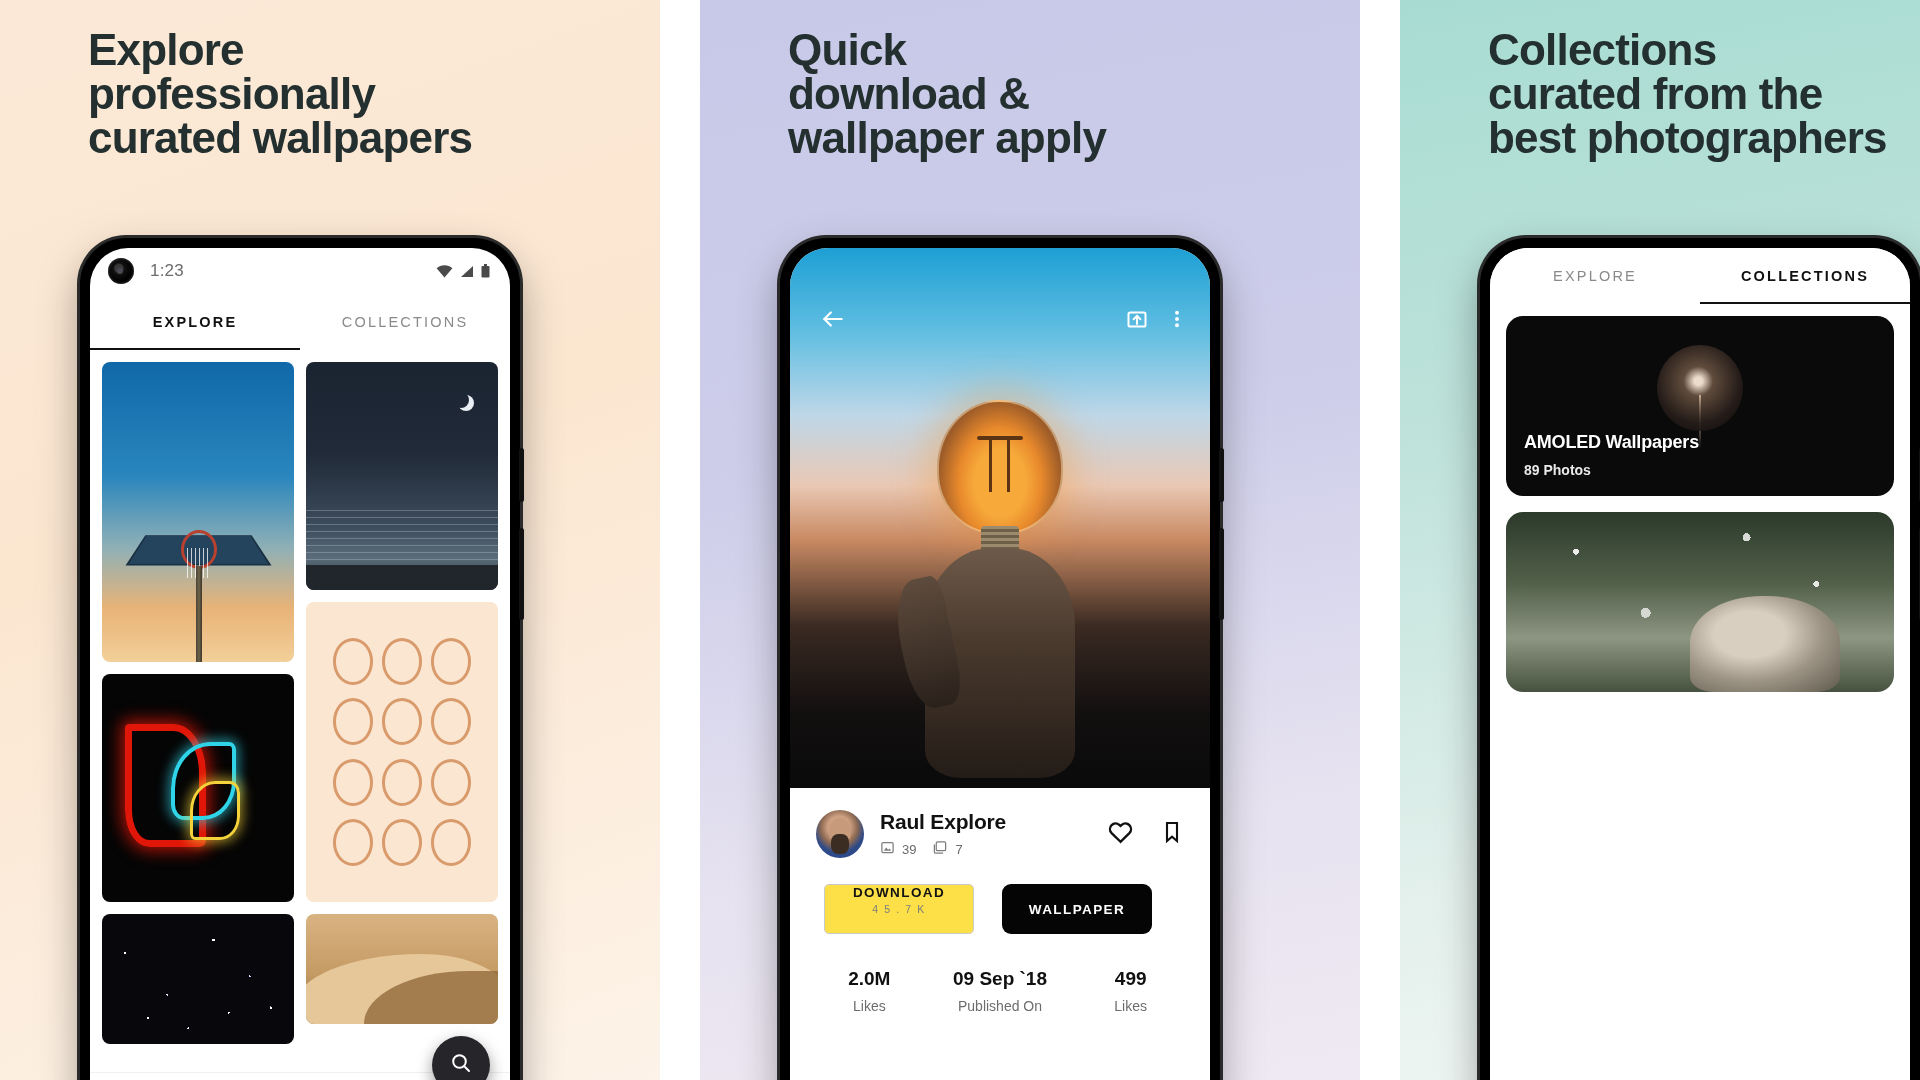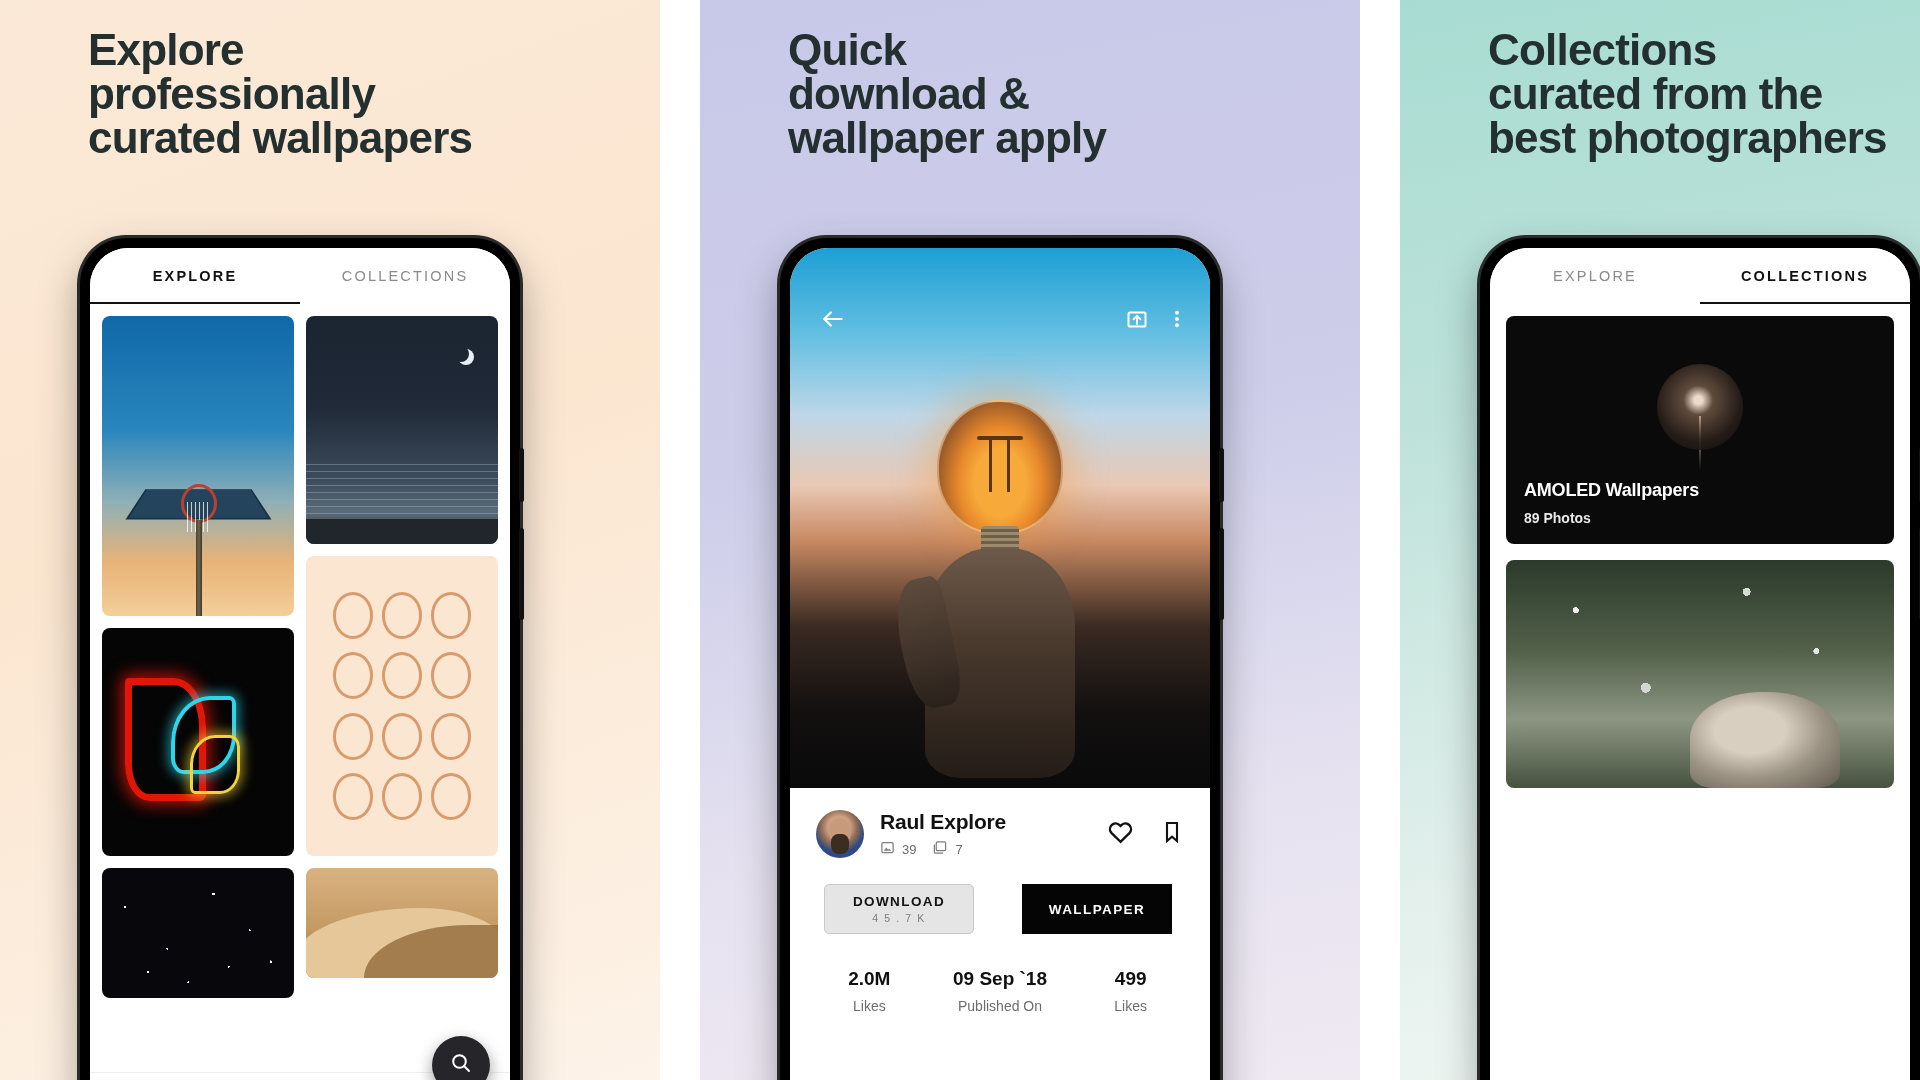--- a/index.html
+++ b/index.html
@@ -248,39 +248,39 @@
   .avatar .f2 { position:absolute; left: 15px; top: 24px; width: 18px; height: 20px; background: #3c2d22; border-radius: 40%; }
   .author-meta { margin-left: 16px; }
   .author-name { font-size: 21px; font-weight: bold; color: #111; letter-spacing: -.2px; }
   .author-counts { display: flex; align-items: center; gap: 16px; margin-top: 6px; }
   .cnt { display: flex; align-items: center; gap: 7px; font-size: 13px; color: #6b6b6b; }
   .author-actions { margin-left: auto; display: flex; align-items: center; gap: 26px; }
 
   .btn-row { display: flex; gap: 28px; padding: 26px 26px 0 34px; }
   .btn-outline {
     width: 150px; height: 50px; border: 1.6px solid #c9c9c9; border-radius: 5px;
-    display: flex; flex-direction: column; align-items: center; justify-content: center;
-    background: #e5e5e5;
+    display: flex; flex-direction: column; align-items: center; 
+    background: #fde047;
   }
   .btn-outline .l1 { font-size: 13.5px; font-weight: bold; letter-spacing: 1.4px; color: #131313; }
   .btn-outline .l2 { font-size: 10.5px; letter-spacing: 1.6px; color: #7d7d7d; margin-top: 3px; }
   .btn-solid {
-    width: 150px; height: 50px; background: #050505; border-radius: 0;
+    width: 150px; height: 50px; background: #050505; border-radius: 9px;
     display: flex; align-items: center; justify-content: center;
-    font-size: 13.5px; font-weight: bold; letter-spacing: 1.4px; color: #fff; margin-left: 20px;
+    font-size: 13.5px; font-weight: bold; letter-spacing: 1.4px; color: #fff;
   }
   .stats { display: flex; padding: 34px 22px 0 22px; gap: 16px; }
   .stat { flex: 1; text-align: center; }
   .stat .v { font-size: 19px; font-weight: bold; color: #101010; }
   .stat .k { font-size: 14px; color: #6d6d6d; margin-top: 8px; }
 
   
   .collections { padding: 12px 16px 0 16px; }
   .coll {
-    height: 228px; border-radius: 8px; overflow: hidden; position: relative;
+    height: 180px; border-radius: 17px; overflow: hidden; position: relative;
     margin-bottom: 16px;
   }
   .coll .ctext { position: absolute; left: 18px; bottom: 18px; }
   .coll .ctitle { font-size: 18px; font-weight: bold; color: #fff; letter-spacing: -.2px; }
   .coll .csub { font-size: 14px; font-weight: bold; color: #e9e9e9; margin-top: 9px; }
 
   .c-amoled { background: #0a0a0a; }
   .c-amoled .flower {
     position: absolute; left: 50%; top: 40%; transform: translate(-50%,-50%);
     width: 86px; height: 86px; border-radius: 50%;
@@ -323,20 +323,44 @@
 <div class="stage">
 
   <div class="panel panel-1">
     <div class="headline">Explore
 professionally
 curated wallpapers</div>
 
     <div class="phone">
       <div class="screen">
 
+        <div class="statusbar">
+          <div class="punch">
+              <i></i>
+            </div>
+          <div class="clock">1:23</div>
+          <div class="sysicons">
+            <span>
+              <svg width="17" height="13" viewBox="0 0 17 13">
+                  <path d="M8.5 12.5 0.6 3.2C2.7 1.3 5.5 0.2 8.5 0.2s5.8 1.1 7.9 3z" fill="#4a4a4a"></path>
+                </svg>
+            </span>
+            <span>
+              <svg width="14" height="13" viewBox="0 0 14 13">
+                  <path d="M13 1v11H1z" fill="#4a4a4a"></path>
+                </svg>
+            </span>
+            <span>
+              <svg width="9" height="14" viewBox="0 0 9 14">
+                  <rect x="3" y="0" width="3" height="2" fill="#4a4a4a"></rect>
+                  <rect x="0.5" y="2" width="8" height="11.5" rx="1.2" fill="#4a4a4a"></rect>
+                </svg>
+            </span>
+          </div>
+        </div>
 
         <div class="tabs">
           <div class="tab active">EXPLORE</div>
           <div class="tab">COLLECTIONS</div>
           <div class="tab-underline left"></div>
         </div>
 
         <div class="grid">
           <div class="col">
             <div class="card ph-hoop">

